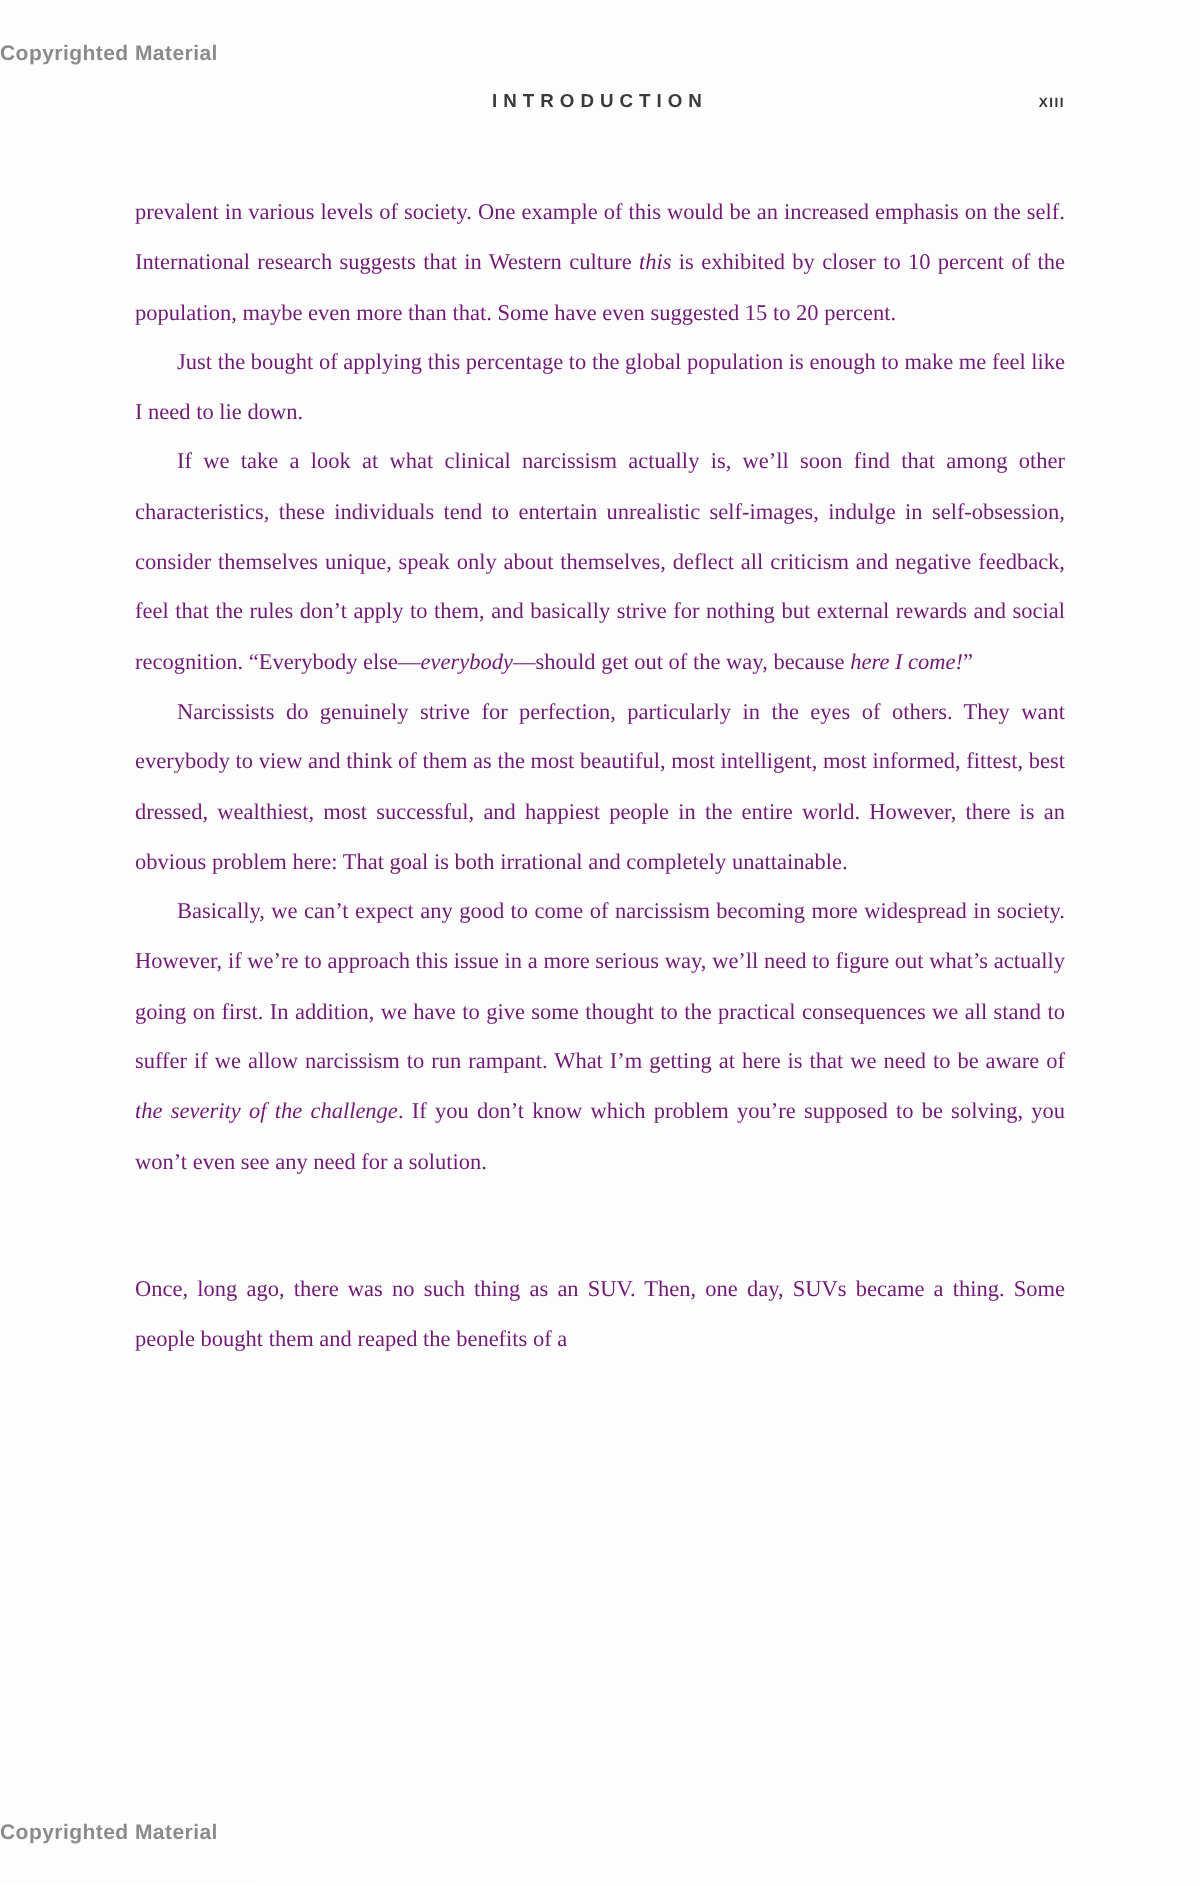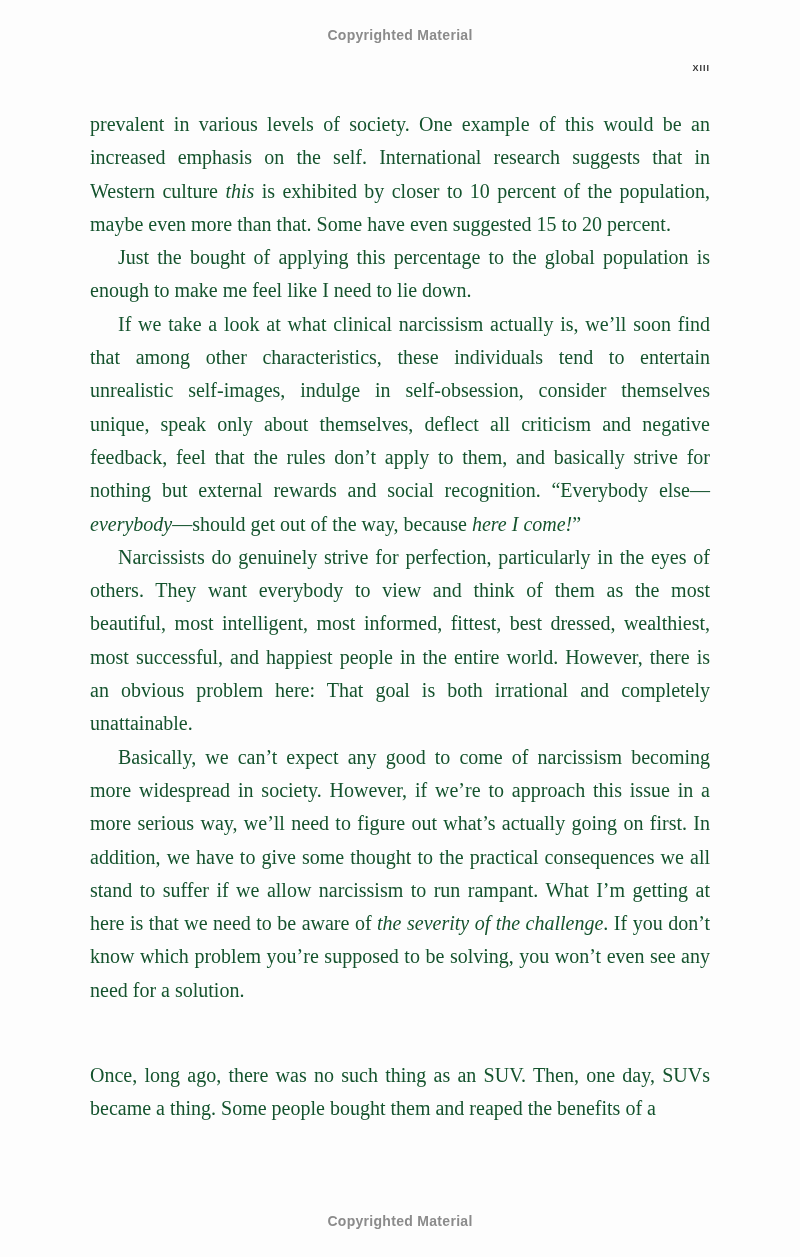--- a/index.html
+++ b/index.html
@@ -9,21 +9,20 @@
     width: 800px;
     height: 1257px;
     background: #fdfdfd;
     overflow: hidden;
     font-family: "Liberation Serif", serif;
   }
   .copyright-notice {
     position: absolute;
     left: 0;
     width: 100%;
-    text-align: center;
     font-family: "Liberation Sans", sans-serif;
     font-size: 14px;
     font-weight: 700;
     color: #8b8b8b;
     letter-spacing: 0.3px;
   }
   .copyright-top { top: 27px; }
   .copyright-bottom { top: 1213px; }
   .running-header {
     position: absolute;
@@ -47,40 +46,41 @@
     right: 0;
     font-family: "Liberation Sans", sans-serif;
     font-size: 12.5px;
     font-weight: 700;
     font-variant: small-caps;
     letter-spacing: 1px;
     color: #333333;
   }
   .body-text {
     position: absolute;
-    top: 108px;
+    top: 126px;
     left: 90px;
     width: 620px;
-    font-size: 20px;
+    font-size: 15px;
     line-height: 33.3px;
-    color: #14532d;
+    color: #701a75;
     text-align: justify;
   }
   .body-text p { margin: 0; text-indent: 28px; }
   .body-text p.no-indent { text-indent: 0; }
   .body-text p.section-break { margin-top: 52px; }
 </style>
 </head>
 <body>
 
 <div class="page">
 
   <div class="copyright-notice copyright-top">Copyrighted Material</div>
 
   <div class="running-header">
+    <div class="running-title">INTRODUCTION</div>
     <div class="page-number">xiii</div>
   </div>
 
   <div class="body-text">
     <p class="no-indent"><span>prevalent in various levels of society. One example of this would be an increased emphasis on the self. International research suggests that in Western culture </span><span style="font-style: italic;">this</span><span> is exhibited by closer to 10 percent of the population, maybe even more than that. Some have even suggested 15 to 20 percent.</span></p>
     <p><span>Just the bought of applying this percentage to the global population is enough to make me feel like I need to lie down.</span></p>
     <p><span>If we take a look at what clinical narcissism actually is, we’ll soon find that among other characteristics, these individuals tend to entertain unrealistic self-images, indulge in self-obsession, consider themselves unique, speak only about themselves, deflect all criticism and negative feedback, feel that the rules don’t apply to them, and basically strive for nothing but external rewards and social recognition. “Everybody else—</span><span style="font-style: italic;">everybody</span><span>—should get out of the way, because </span><span style="font-style: italic;">here I come!</span><span>”</span></p>
     <p><span>Narcissists do genuinely strive for perfection, particularly in the eyes of others. They want everybody to view and think of them as the most beautiful, most intelligent, most informed, fittest, best dressed, wealthiest, most successful, and happiest people in the entire world. However, there is an obvious problem here: That goal is both irrational and completely unattainable.</span></p>
     <p><span>Basically, we can’t expect any good to come of narcissism becoming more widespread in society. However, if we’re to approach this issue in a more serious way, we’ll need to figure out what’s actually going on first. In addition, we have to give some thought to the practical consequences we all stand to suffer if we allow narcissism to run rampant. What I’m getting at here is that we need to be aware of </span><span style="font-style: italic;">the severity of the challenge</span><span>. If you don’t know which problem you’re supposed to be solving, you won’t even see any need for a solution.</span></p>
     <p class="no-indent section-break"><span>Once, long ago, there was no such thing as an SUV. Then, one day, SUVs became a thing. Some people bought them and reaped the benefits of a</span></p>

